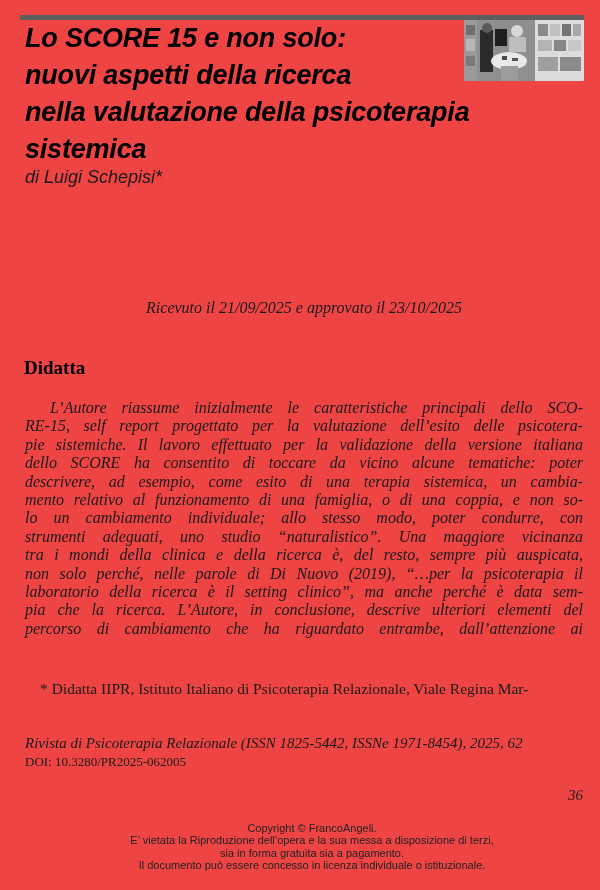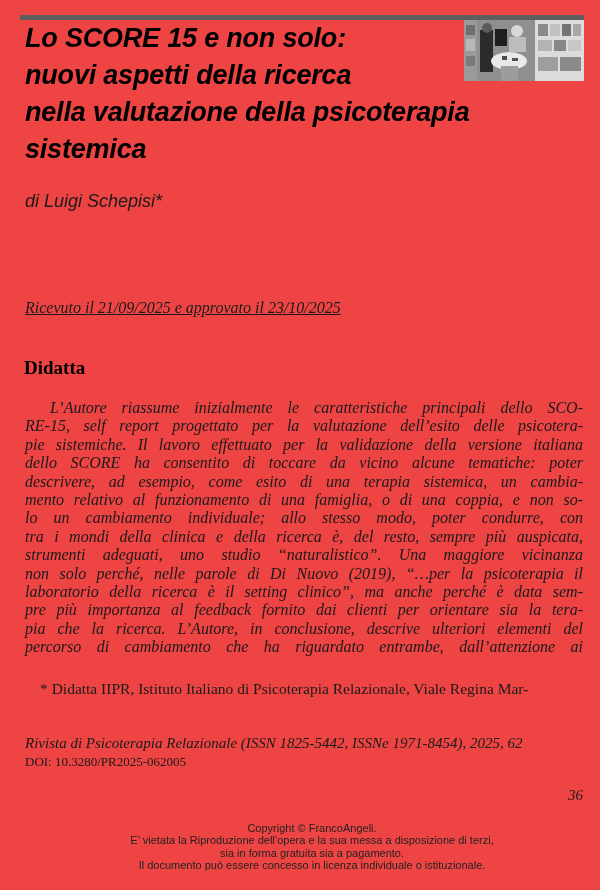--- a/index.html
+++ b/index.html
@@ -37,30 +37,28 @@
     letter-spacing: -0.2px;
     color: #000000;
   }
   .byline {
     position: absolute;
     left: 25px; top: 167px;
     font-family: "Liberation Sans", sans-serif;
     font-style: italic;
     font-size: 18px;
     color: #1a1a1a;
-    margin-top: 24px;
   }
   .received {
     position: absolute;
     left: 25px; top: 299px;
     width: 558px;
-    text-align: left;
+    text-align: center;
     font-style: italic;
     font-size: 16px;
-    text-decoration: underline;
   }
   .summary-heading {
     position: absolute;
     left: 24px; top: 357px;
     font-weight: bold;
     font-size: 19px;
     color: #000000;
   }
   .abstract {
     position: absolute;
@@ -163,25 +161,24 @@
   <div class="summary-heading">Didatta</div>
 
   <div class="abstract">
       <div class="line">L’Autore riassume inizialmente le caratteristiche principali dello SCO-</div>
       <div class="line">RE-15, self report progettato per la valutazione dell’esito delle psicotera-</div>
       <div class="line">pie sistemiche. Il lavoro effettuato per la validazione della versione italiana</div>
       <div class="line">dello SCORE ha consentito di toccare da vicino alcune tematiche: poter</div>
       <div class="line">descrivere, ad esempio, come esito di una terapia sistemica, un cambia-</div>
       <div class="line">mento relativo al funzionamento di una famiglia, o di una coppia, e non so-</div>
       <div class="line">lo un cambiamento individuale; allo stesso modo, poter condurre, con</div>
+      <div class="line">strumenti adeguati, uno studio “naturalistico”. Una maggiore vicinanza</div>
       <div class="line">tra i mondi della clinica e della ricerca è, del resto, sempre più auspicata,</div>
-      <div class="line">strumenti adeguati, uno studio “naturalistico”. Una maggiore vicinanza</div>
       <div class="line">non solo perché, nelle parole di Di Nuovo (2019), “…per la psicoterapia il</div>
       <div class="line">laboratorio della ricerca è il setting clinico”, ma anche perché è data sem-</div>
-      <div class="line">pre più importanza al feedback fornito dai clienti per orientare sia la tera-</div>
       <div class="line">pia che la ricerca. L’Autore, in conclusione, descrive ulteriori elementi del</div>
       <div class="line">percorso di cambiamento che ha riguardato entrambe, dall’attenzione ai</div>
     </div>
 
   <div class="footnote">
       <div class="line">* Didatta IIPR, Istituto Italiano di Psicoterapia Relazionale, Viale Regina Mar-</div>
     </div>
 
   <div class="journal-line">Rivista di Psicoterapia Relazionale (ISSN 1825-5442, ISSNe 1971-8454), 2025, 62</div>
 

